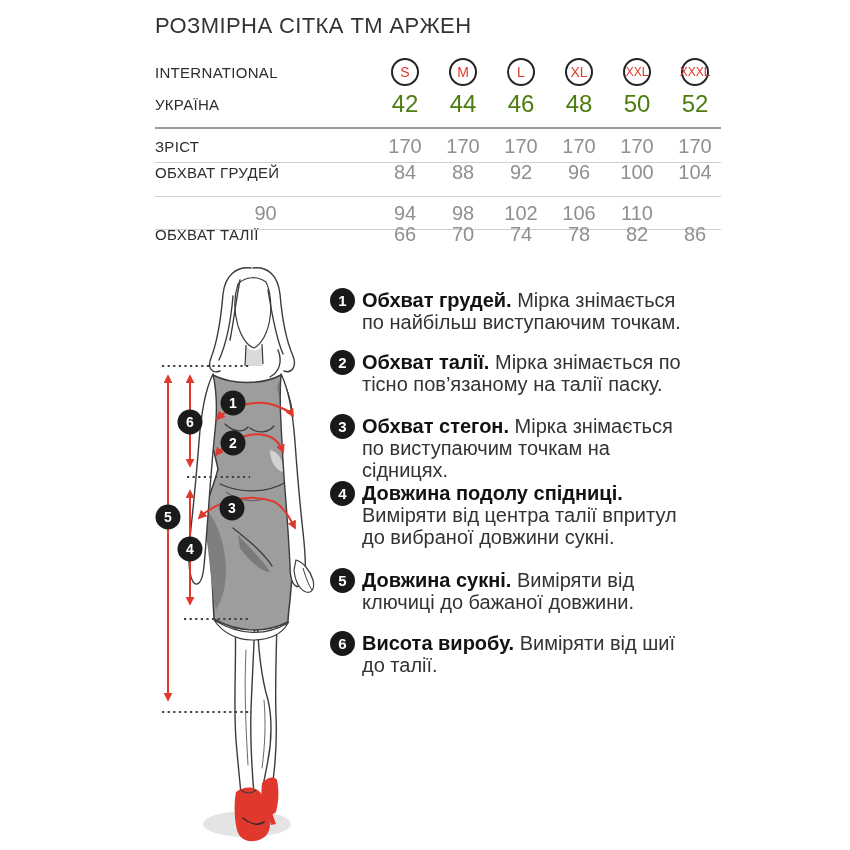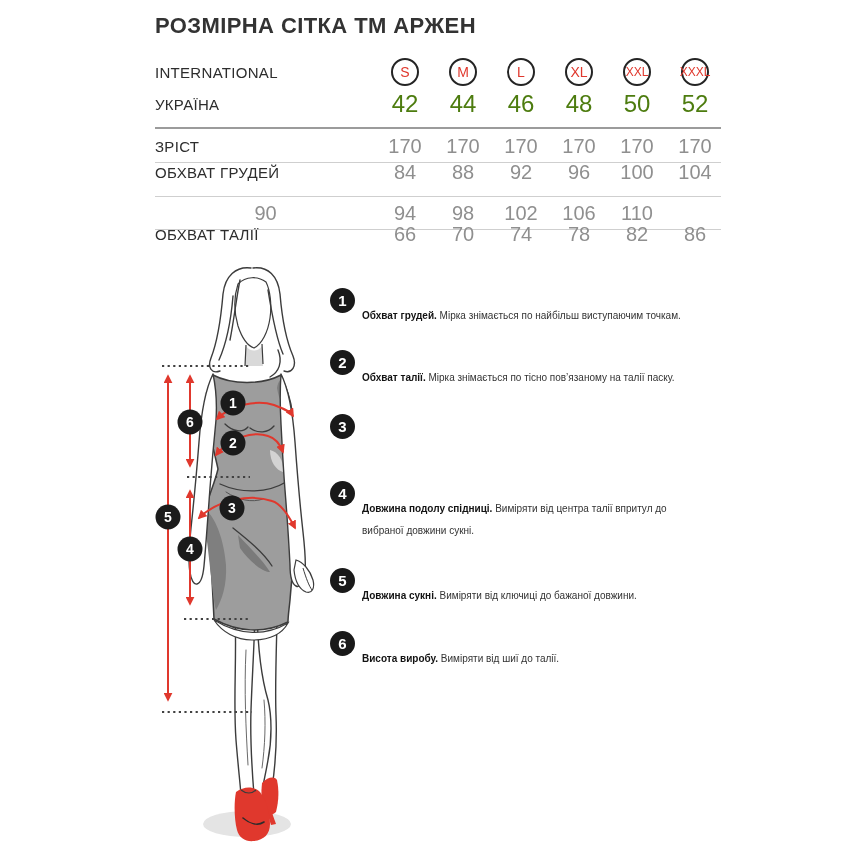--- a/index.html
+++ b/index.html
@@ -1,21 +1,21 @@
 <!DOCTYPE html>
 <html><head>
 <meta charset="utf-8">
 <style>
   html,body { margin:0; padding:0; background:#fff; }
   .page {
     position:relative; width:850px; height:850px; background:#ffffff;
     font-family:"Liberation Sans", sans-serif; overflow:hidden;
   }
   .title {
-    position:absolute; left:155px; top:13px; font-size:22px; font-weight:700;
+    position:absolute; left:155px; top:13px; font-size:22px; font-weight:400;
     color:#333333; letter-spacing:0.4px; white-space:nowrap;
   }
   
   .trow {
     position:absolute; left:155px; height:32px;
     display:grid; grid-template-columns:221px repeat(6,58px); align-items:center;
   }
   .cell { text-align:center; }
   .row-label {
     text-align:left; font-size:15px; color:#2d2d2d; letter-spacing:0.3px; white-space:nowrap;
@@ -31,21 +31,21 @@
   .size-circle.sm { font-size:12px; }
   .tline { position:absolute; left:155px; width:566px; height:1px; background:#cfcfcf; }
   .tline.thick { height:2px; background:#9b9b9b; }
   
   .legend-item { position:absolute; left:330px; display:flex; align-items:flex-start; }
   .lbadge {
     flex:0 0 25px; width:25px; height:25px; border-radius:50%; background:#191919;
     color:#ffffff; font-size:15px; font-weight:bold;
     display:flex; align-items:center; justify-content:center; margin-right:7px;
   }
-  .ltext { width:332px; font-size:10px; line-height:22px; color:#333333; margin-top:17px; }
+  .ltext { width:332px; font-size:20px; line-height:22px; color:#333333; margin-top:1px; }
   .ltext b { color:#121212; }
   
   .figure-svg { position:absolute; left:118px; top:258px; }
 </style>
 </head>
 <body>
 
 <div class="page">
 
   <div class="title">РОЗМІРНА СІТКА ТМ АРЖЕН</div>
@@ -257,20 +257,22 @@
     </div>
 
     <div class="legend-item" style="top:350px">
       <div class="lbadge">2</div>
       <div class="ltext"><b>Обхват талії.</b>
         <span>Мірка знімається по тісно пов’язаному на талії паску.</span></div>
     </div>
 
     <div class="legend-item" style="top:414px">
       <div class="lbadge">3</div>
+      <div class="ltext"><b>Обхват стегон.</b>
+        <span>Мірка знімається по виступаючим точкам на сідницях.</span></div>
     </div>
 
     <div class="legend-item" style="top:481px">
       <div class="lbadge">4</div>
       <div class="ltext"><b>Довжина подолу спідниці.</b>
         <span>Виміряти від центра талії впритул до вибраної довжини сукні.</span></div>
     </div>
 
     <div class="legend-item" style="top:568px">
       <div class="lbadge">5</div>

